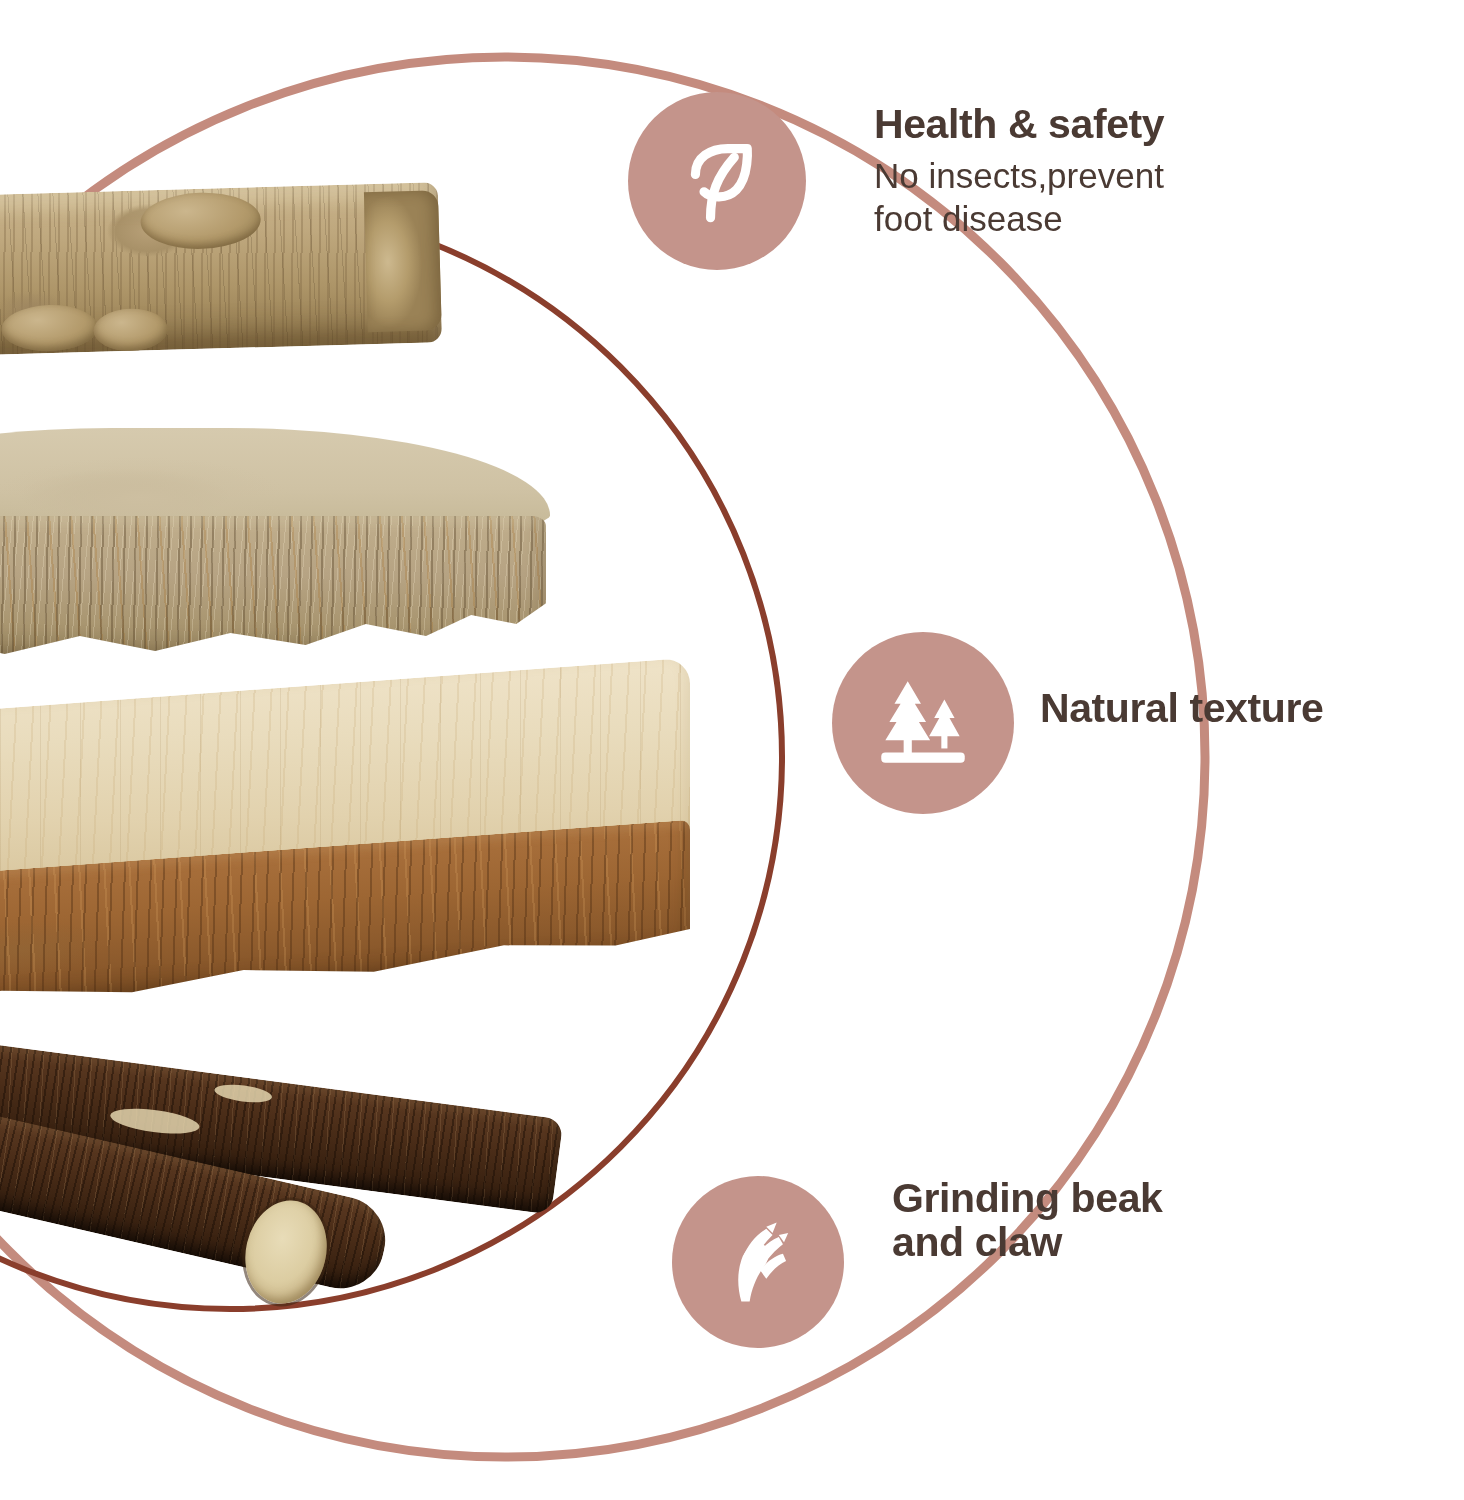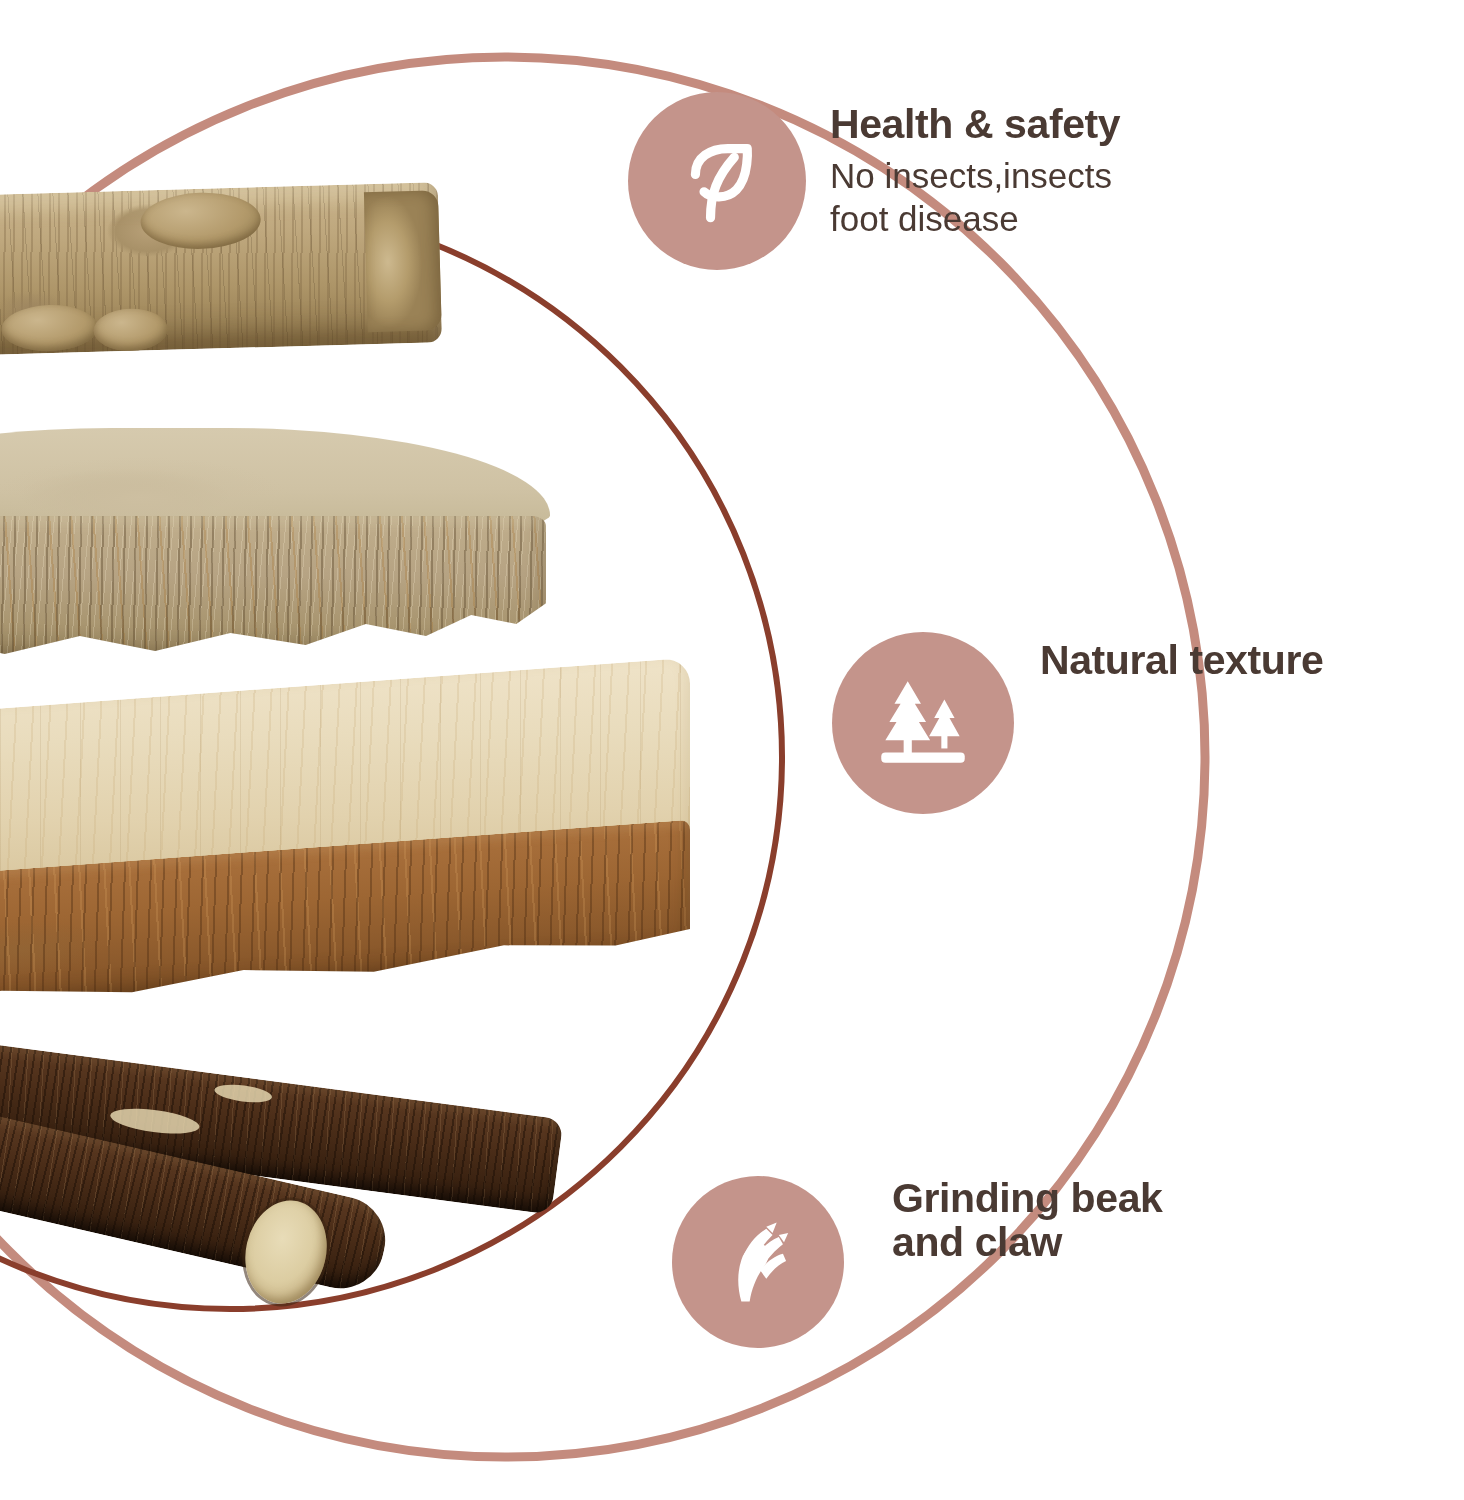--- a/index.html
+++ b/index.html
@@ -129,27 +129,27 @@
   .ftext{ margin-left:24px; }
   .ftitle{
     font-size:41px; font-weight:bold; color:#4a3a33;
     letter-spacing:-.4px; line-height:1.08; white-space:pre-line;
   }
   .fdesc{
     font-size:35px; font-weight:normal; color:#4a3a33;
     line-height:1.22; margin-top:9px; white-space:pre-line;
   }
 
-  #feat-0{ left:628px; top:92px; }
+  #feat-0{ left:628px; top:92px;gap:44px; }
   #feat-0 .bubble{ width:178px; height:178px; }
   #feat-0 .ftext{ padding-top:10px; }
 
   #feat-1{ left:832px; top:632px; }
   #feat-1 .bubble{ width:182px; height:182px; }
-  #feat-1 .ftext{ padding-top:6px; margin-left:26px; }
+  #feat-1 .ftext{ padding-top:6px; margin-left:26px;margin-top:48px; }
 
   #feat-2{ left:672px; top:1176px; }
   #feat-2 .bubble{ width:172px; height:172px; }
   #feat-2 .ftext{ padding-top:0; margin-left:48px; }
 </style>
 </head>
 <body>
 
 <div id="stage">
 
@@ -187,21 +187,21 @@
 
   <div class="feature" id="feat-0">
     <div class="bubble" style="background:#c4948b">
       <svg width="108" height="108" viewBox="0 0 100 100">
         <path d="M30 44 C30 28 44 20 60 20 L78 20 C78 20 80 46 68 58 C59 67 44 66 38 60" fill="none" stroke="#ffffff" stroke-width="8.5" stroke-linecap="round" stroke-linejoin="round"></path>
         <path d="M44 84 C44 62 50 46 66 28" fill="none" stroke="#ffffff" stroke-width="8.5" stroke-linecap="round"></path>
       </svg>
     </div>
     <div class="ftext">
       <div class="ftitle">Health &amp; safety</div>
-      <div class="fdesc">No insects,insects
+      <div class="fdesc">No insects,prevent
 foot disease</div>
     </div>
   </div>
 
   <div class="feature" id="feat-1">
     <div class="bubble" style="background:#c4948b">
       <svg width="112" height="112" viewBox="0 0 110 110">
         <path d="M40 14 L53 36 L47 36 L58 54 L51 54 L62 72 L18 72 L29 54 L22 54 L33 36 L27 36 Z" fill="#ffffff"></path>
         <rect x="36" y="70" width="8" height="16" fill="#ffffff"></rect>
         <path d="M76 32 L86 50 L81 50 L91 68 L61 68 L71 50 L66 50 Z" fill="#ffffff"></path>

